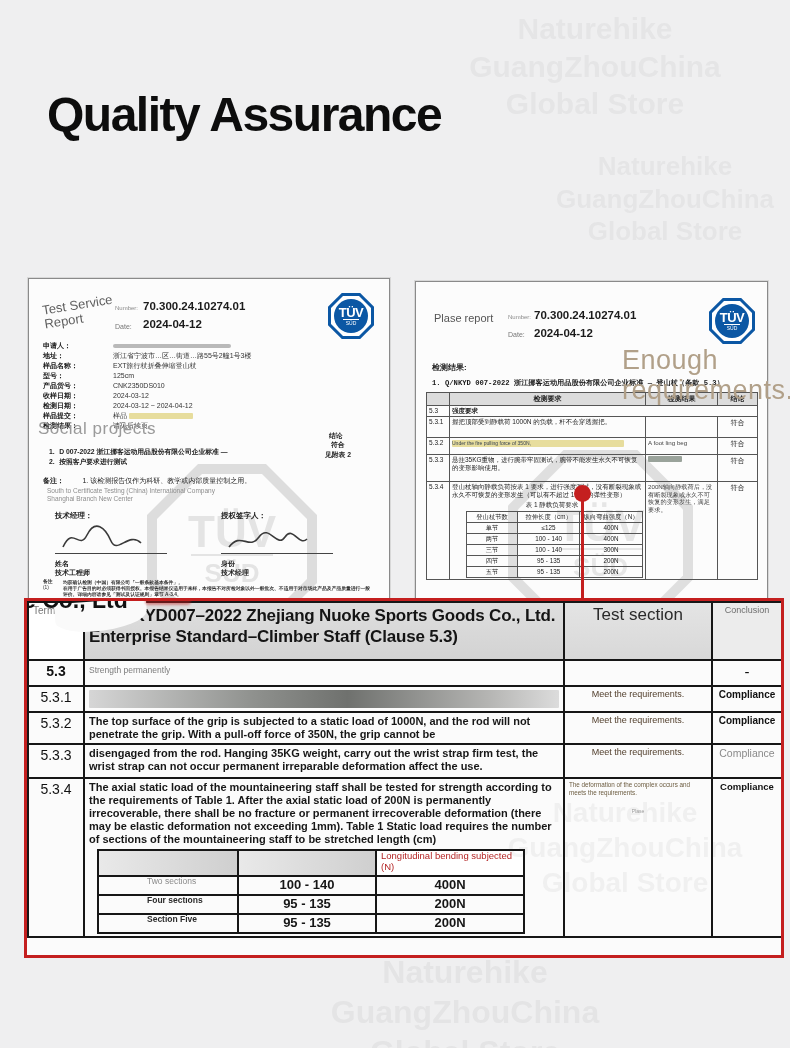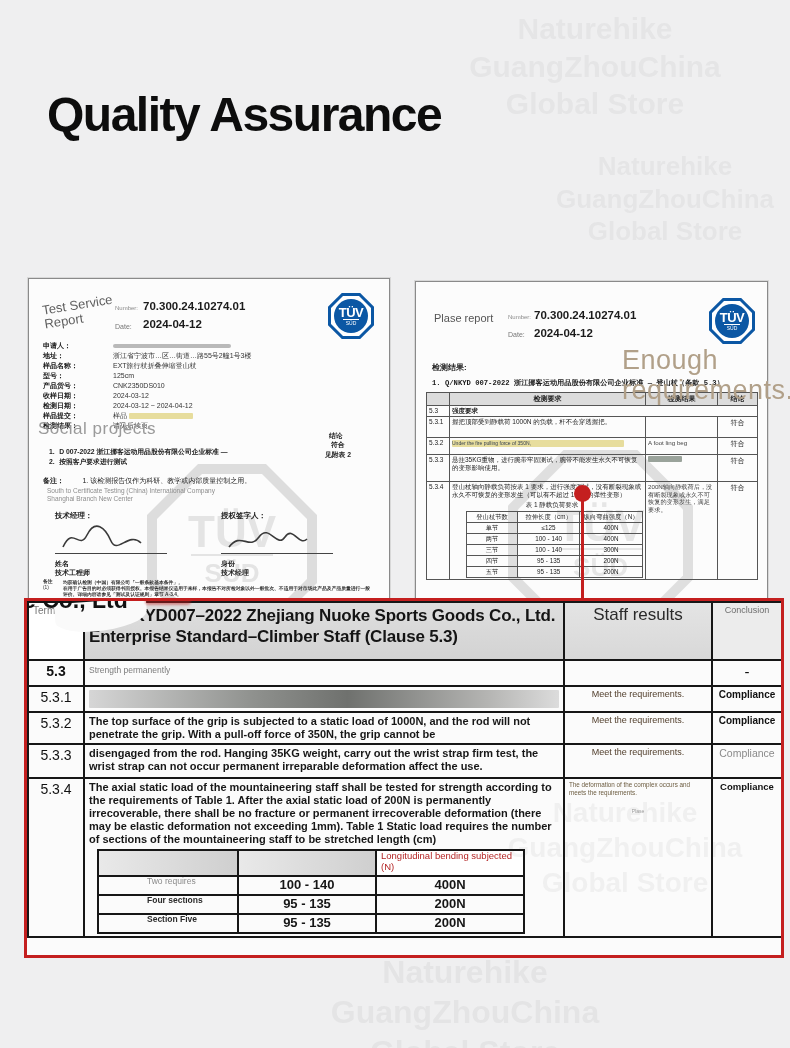--- a/index.html
+++ b/index.html
@@ -344,21 +344,21 @@
           <col style="width:148px">
           <col style="width:70px">
         </colgroup>
       <tbody>
           <tr style="height:58px;">
         <th class="bth-terms">Terms</th>
         <th class="bth-title">
           <div class="tl">1.Q/NKYD007–2022 Zhejiang Nuoke Sports Goods Co., Ltd.</div>
           <div class="tl">Enterprise Standard–Climber Staff (Clause 5.3)</div>
         </th>
-        <th class="bth-res">Staff results</th>
+        <th class="bth-res">Test section</th>
         <th class="bth-con">Conclusion</th>
       </tr>
       <tr style="height:26px;">
         <td class="bt-term b">5.3</td>
         <td class="bt-desc"><span class="tiny">Strength permanently</span></td>
         <td class="bt-res"></td>
         <td class="bt-con dash">-</td>
       </tr>
       <tr style="height:24px;">
         <td class="bt-term">5.3.1</td>
@@ -390,21 +390,21 @@
                   <col style="width:138px">
                   <col style="width:148px">
                 </colgroup>
             <tbody>
                   <tr>
               <td class="mt-h"></td>
               <td class="mt-h"></td>
               <td class="mt-h red">Longitudinal bending subjected (N)</td>
             </tr>
             <tr style="height:19px;">
-              <td class="mt-name gray" style="padding-left:48px;">Two requires</td>
+              <td class="mt-name gray" style="padding-left:48px;">Two sections</td>
               <td class="mt-val">100 - 140</td>
               <td class="mt-val">400N</td>
             </tr>
             <tr style="height:19px;">
               <td class="mt-name" style="padding-left:48px;border-radius:6px;">Four sections</td>
               <td class="mt-val">95 - 135</td>
               <td class="mt-val">200N</td>
             </tr>
             <tr style="height:19px;">
               <td class="mt-name" style="padding-left:48px;">Section Five</td>

